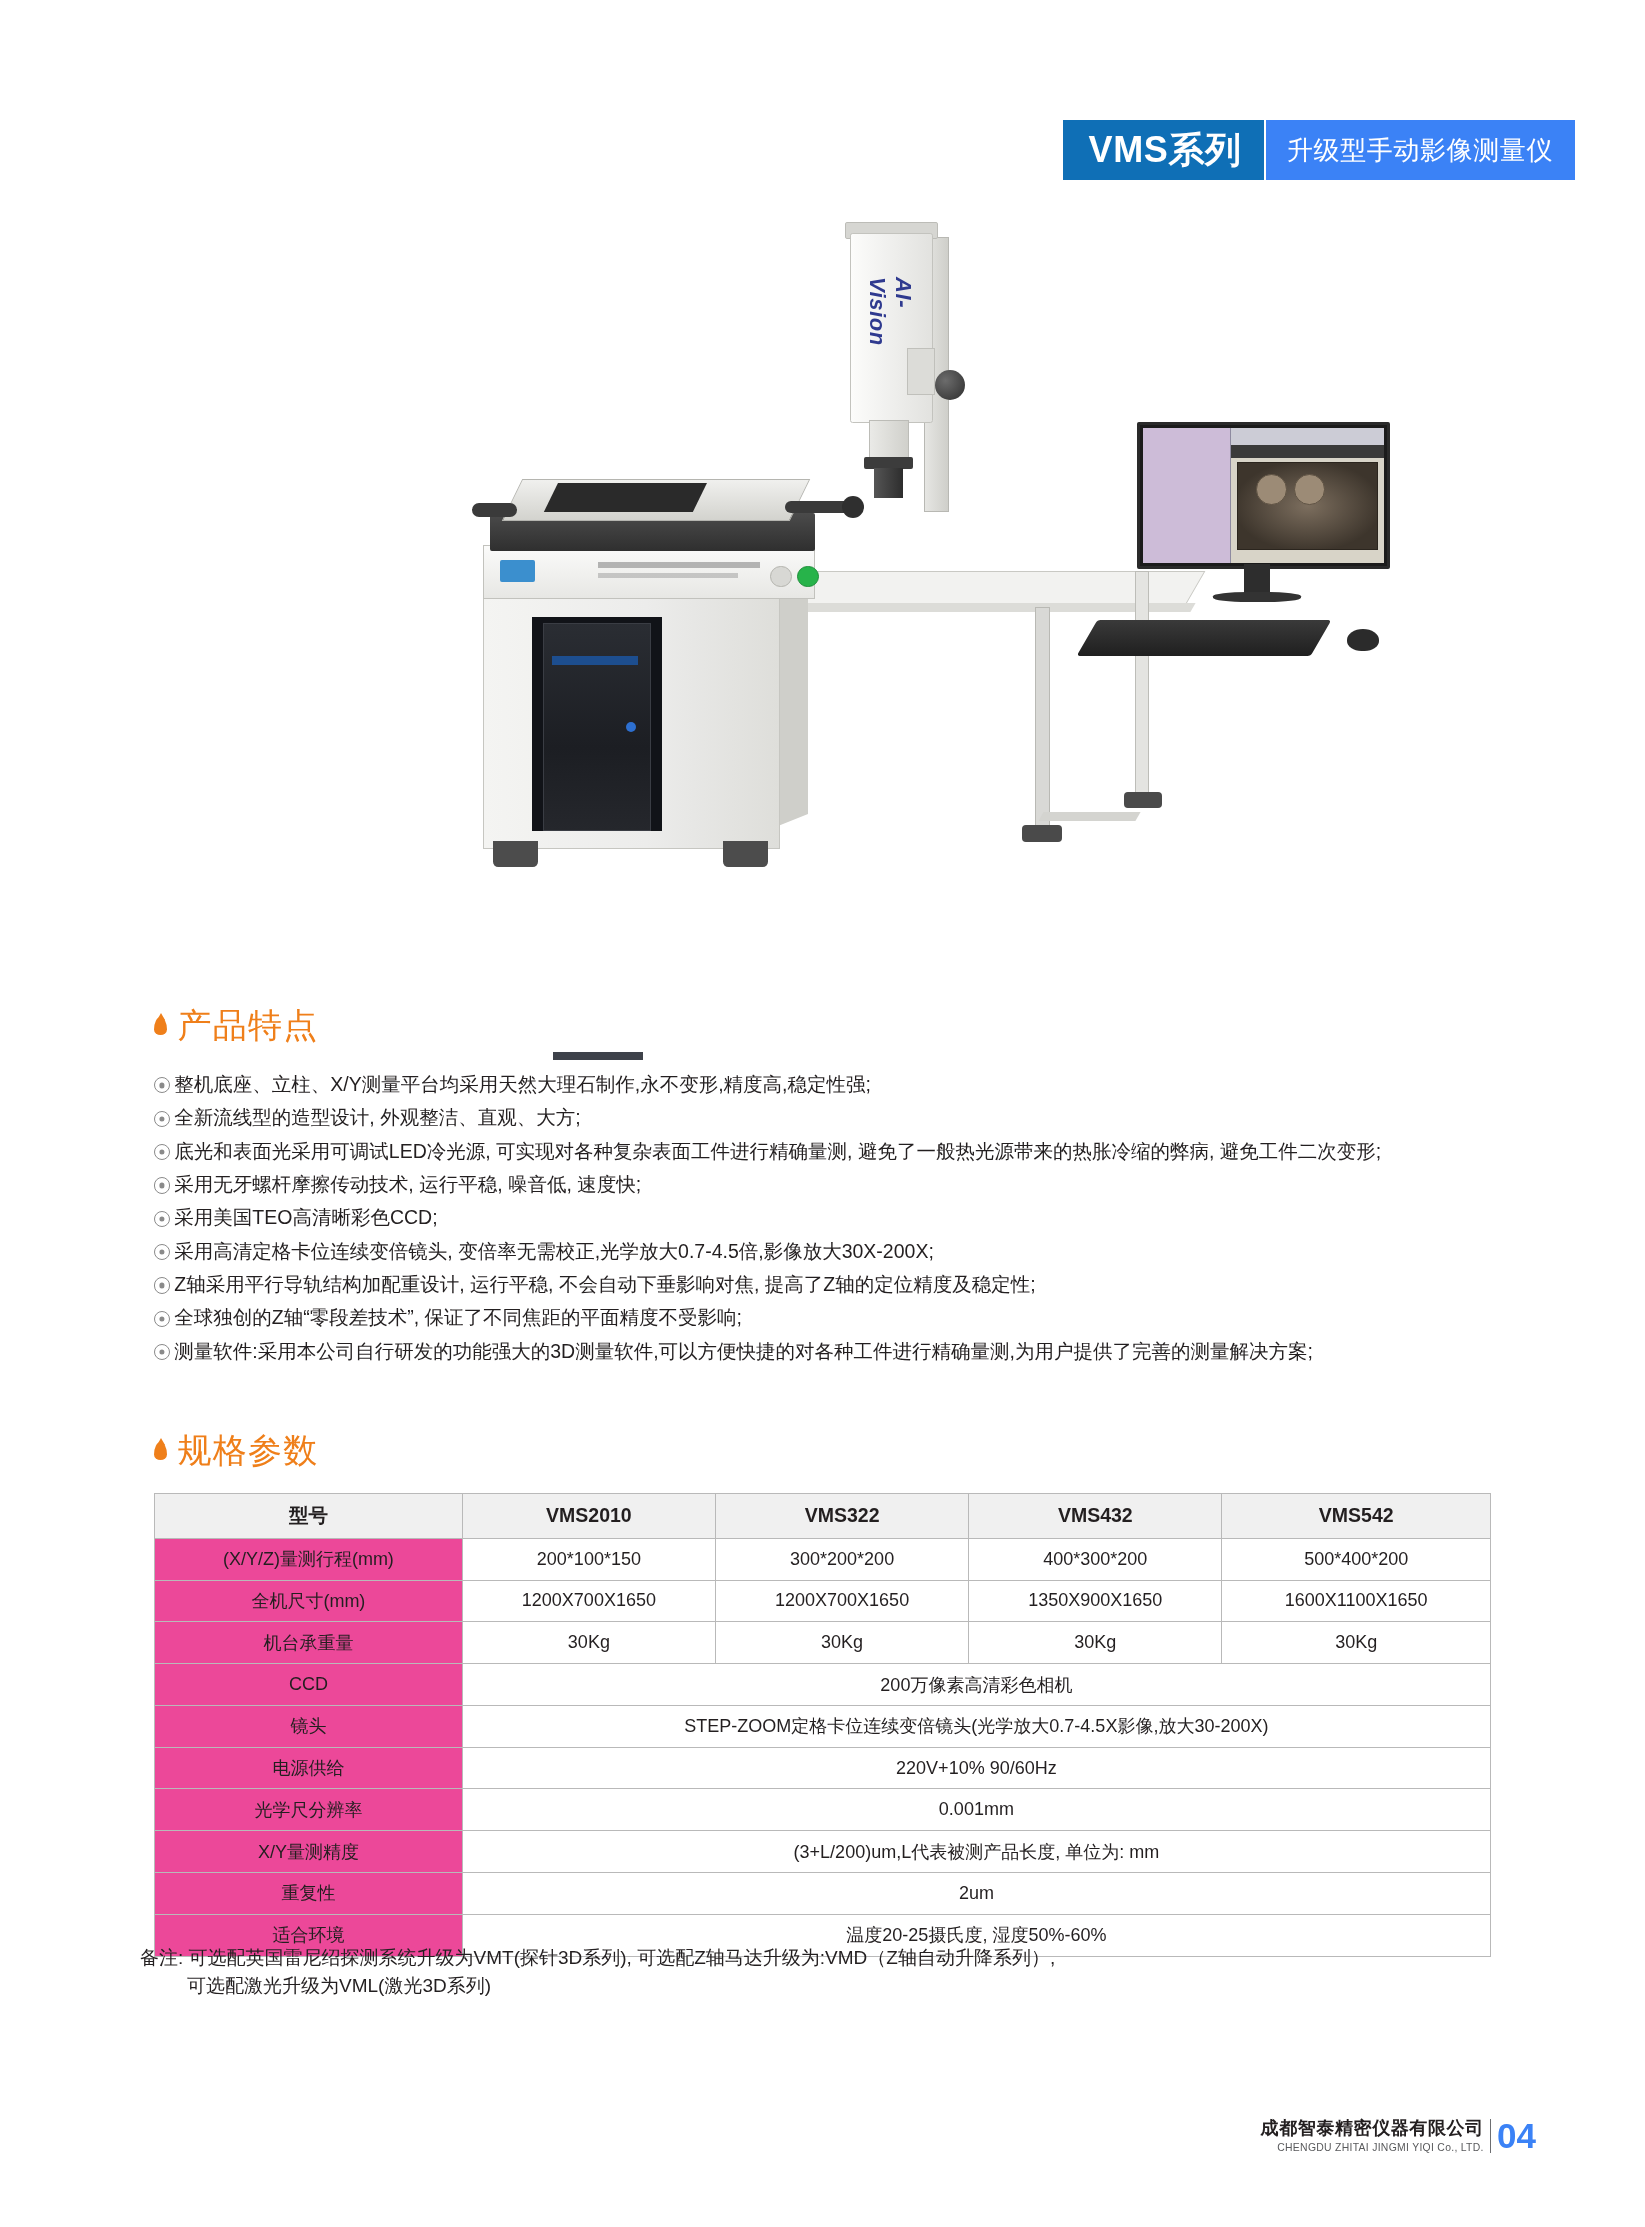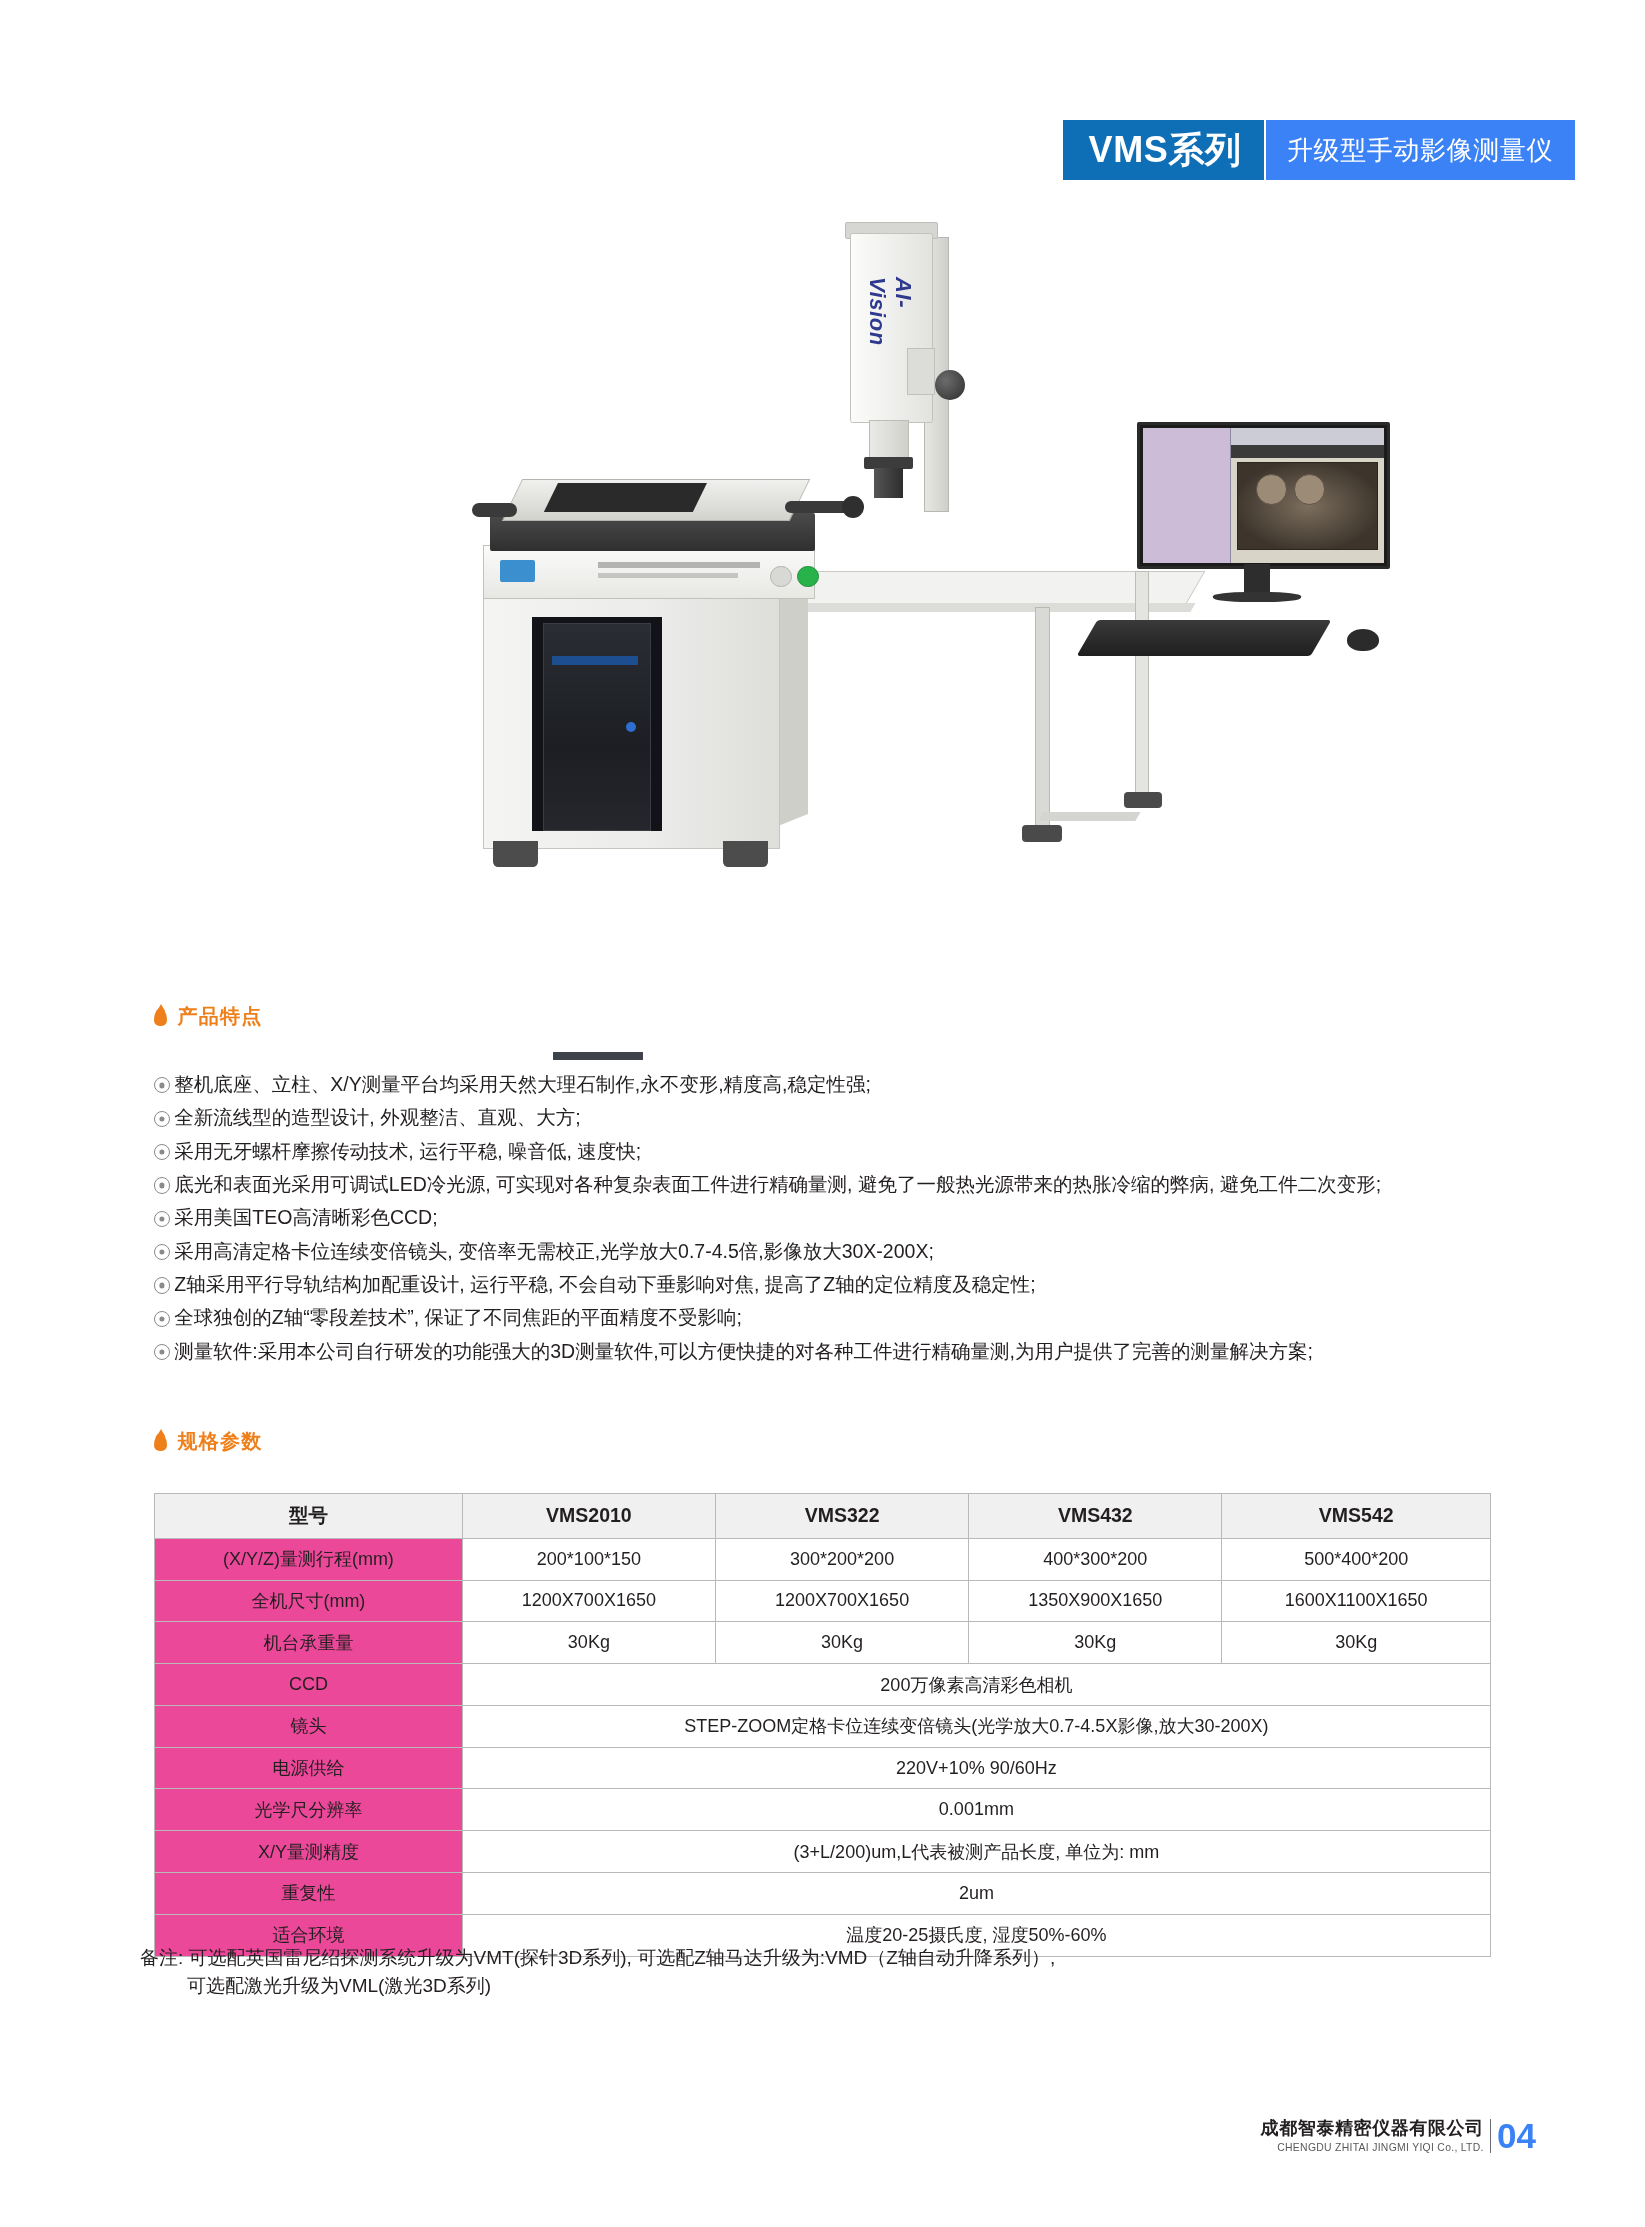--- a/index.html
+++ b/index.html
@@ -525,22 +525,22 @@
     position:absolute;
     left:50%;
     top:-3.9px;
     transform:translateX(-50%);
     border-left:4.5px solid transparent;
     border-right:4.5px solid transparent;
     border-bottom:7.8px solid #ef7f1a;
   }
   .sec-title .label {
     color: #ef7f1a;
-    font-size: 20px;
-    font-weight: bold;
+    font-size: 34px;
+    font-weight: normal;
     letter-spacing: 1.3px;
   }
 
   
   .features {
     position: absolute;
     left: 154px;
     top: 1064px;
     width: 1415px;
   }
@@ -738,25 +738,25 @@
   <div class="feature-row">
     <span class="bullet"></span>
     <span class="feature-text">整机底座、立柱、X/Y测量平台均采用天然大理石制作,永不变形,精度高,稳定性强;</span>
   </div>
   <div class="feature-row">
     <span class="bullet"></span>
     <span class="feature-text">全新流线型的造型设计, 外观整洁、直观、大方;</span>
   </div>
   <div class="feature-row">
     <span class="bullet"></span>
-    <span class="feature-text">采用无牙螺杆摩擦传动技术, 运行平稳, 噪音低, 速度快;</span>
+    <span class="feature-text">底光和表面光采用可调试LED冷光源, 可实现对各种复杂表面工件进行精确量测, 避免了一般热光源带来的热胀冷缩的弊病, 避免工件二次变形;</span>
   </div>
   <div class="feature-row">
     <span class="bullet"></span>
-    <span class="feature-text">底光和表面光采用可调试LED冷光源, 可实现对各种复杂表面工件进行精确量测, 避免了一般热光源带来的热胀冷缩的弊病, 避免工件二次变形;</span>
+    <span class="feature-text">采用无牙螺杆摩擦传动技术, 运行平稳, 噪音低, 速度快;</span>
   </div>
   <div class="feature-row">
     <span class="bullet"></span>
     <span class="feature-text">采用美国TEO高清晰彩色CCD;</span>
   </div>
   <div class="feature-row">
     <span class="bullet"></span>
     <span class="feature-text">采用高清定格卡位连续变倍镜头, 变倍率无需校正,光学放大0.7-4.5倍,影像放大30X-200X;</span>
   </div>
   <div class="feature-row">

